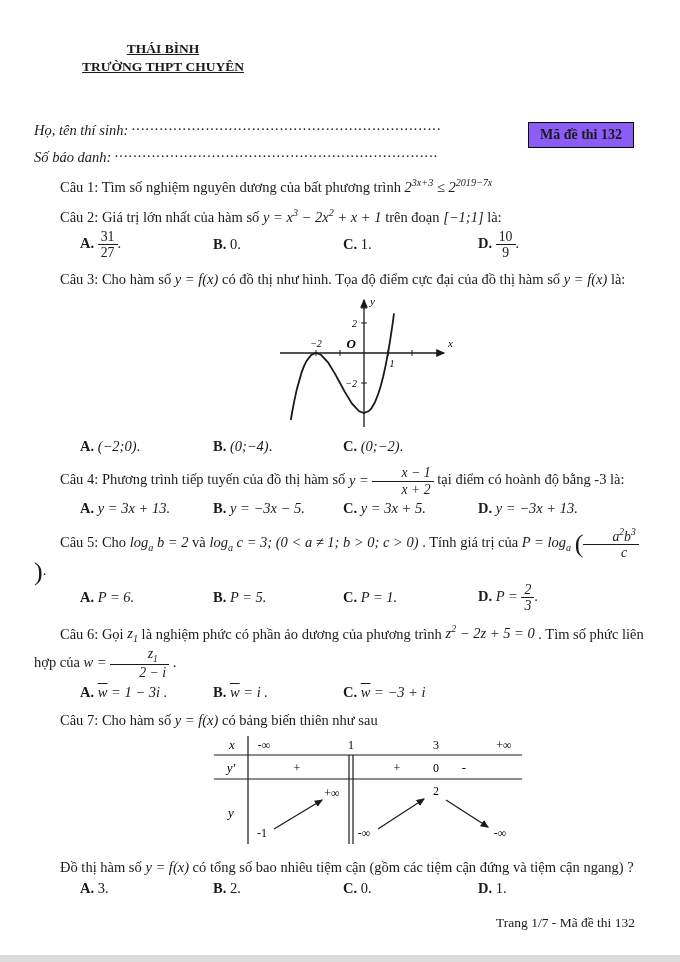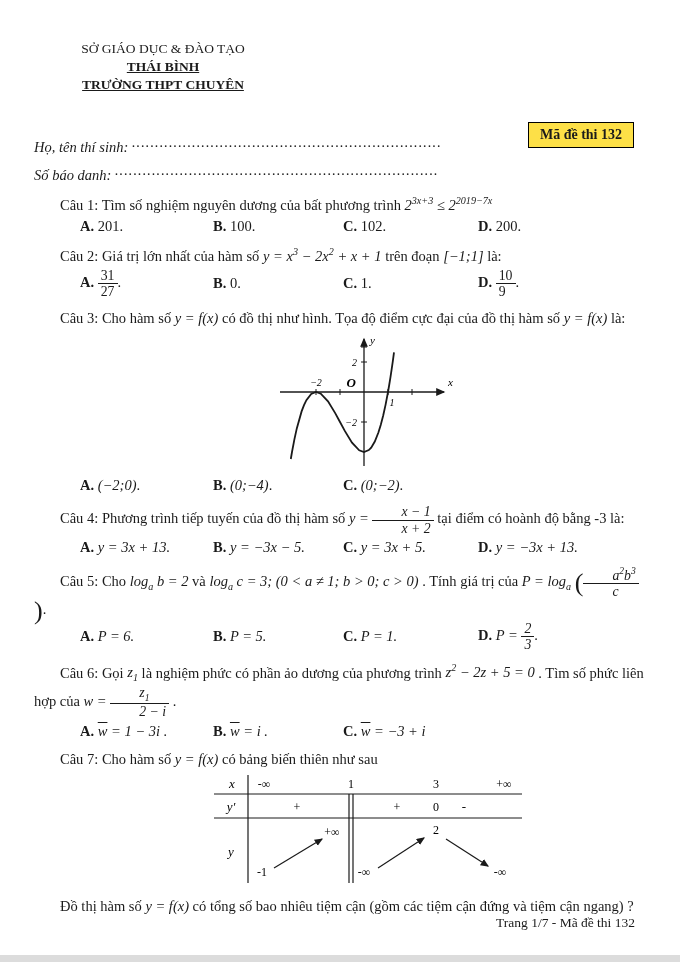--- a/index.html
+++ b/index.html
@@ -12,33 +12,33 @@
   
   .hdr{display:flex;padding-top:40px;}
   .hdr-left{width:270px;text-align:center;font-size:13.5px;margin-left:28px;}
   .hdr-left .b{font-weight:bold;text-decoration:underline;}
   .hdr-right{flex:1;text-align:center;margin-left:6px;}
   .hdr-title{font-weight:bold;font-size:16px;}
   .hdr-subject{font-weight:bold;font-size:15.5px;}
   .hdr-it{font-style:italic;font-size:13.5px;}
   .code-box{
     position:absolute;top:122px;right:46px;border:1.6px solid #000;
-    padding:3px 11px;font-weight:bold;font-size:14px;background:#fde047;
+    padding:3px 11px;font-weight:bold;font-size:14px;background:#8b5cf6;
   }
   
   .student{margin-top:40px;font-style:italic;}
   .sline{margin:3px 0;white-space:nowrap;}
   .dots{display:inline-block;overflow:hidden;white-space:nowrap;vertical-align:baseline;letter-spacing:1px;}
   .dots1{width:308px;} .dots2{width:322px;}
   
   .qp{margin:9px 0 2px;text-indent:26px;}
   .qlabel{font-weight:normal;}
   .math{font-style:italic;}
   sup{font-size:0.7em;} sub{font-size:0.7em;}
-  .frac{display:inline-block;vertical-align:middle;text-align:left;line-height:1.12;font-size:0.95em;}
+  .frac{display:inline-block;vertical-align:middle;text-align:center;line-height:1.12;font-size:0.95em;}
   .fn{display:block;border-bottom:1px solid #1a1a1a;padding:0 3px;}
   .fd{display:block;padding:0 3px;}
   .bigp{font-size:1.8em;vertical-align:middle;font-style:normal;line-height:0;}
   .ol{text-decoration:overline;}
   .opts{display:grid;grid-template-columns:133px 130px 135px 1fr;padding-left:46px;margin:1px 0 4px;align-items:center;}
   .opt{white-space:nowrap;}
   .ok{font-weight:bold;}
   
   .graph-wrap{margin:2px 0 0 238px;}
   .bbt-wrap{margin:4px 0 2px 178px;}
@@ -47,21 +47,20 @@
   .footer{position:absolute;right:45px;bottom:30px;font-size:13.5px;}
   .scan-edge{position:absolute;left:0;right:0;bottom:0;height:7px;background:#dcdcdc;}
 </style>
 </head>
 <body>
 
 <div class="page">
 
   <div class="hdr">
     <div class="hdr-left">
-      <div>SỞ GIÁO DỤC &amp; ĐÀO TẠO</div>
       <div class="b">THÁI BÌNH</div>
       <div class="b">TRƯỜNG THPT CHUYÊN</div>
     </div>
   </div>
 
   <div class="code-box">Mã đề thi 132</div>
 
   <div class="content">
 
     <div class="student">
@@ -70,26 +69,20 @@
         <span class="dots dots1">................................................................................................................................................................</span>
       </div>
       <div class="sline">
         <span>Số báo danh:</span>
         <span class="dots dots2">................................................................................................................................................................</span>
       </div>
     </div>
 
     <div>
       <p class="qp"><span class="qlabel">Câu 1:</span> <span>Tìm số nghiệm nguyên dương của bất phương trình <span class="math">2<sup>3x+3</sup> ≤ 2<sup>2019−7x</sup></span></span></p>
-      <div class="opts">
-        <span class="opt"><span class="ok">A.</span> <span>201.</span></span>
-        <span class="opt"><span class="ok">B.</span> <span>100.</span></span>
-        <span class="opt"><span class="ok">C.</span> <span>102.</span></span>
-        <span class="opt"><span class="ok">D.</span> <span>200.</span></span>
-      </div>
     </div>
 
     <div>
       <p class="qp"><span class="qlabel">Câu 2:</span> <span>Giá trị lớn nhất của hàm số <span class="math">y = x<sup>3</sup> − 2x<sup>2</sup> + x + 1</span> trên đoạn <span class="math">[−1;1]</span> là:</span></p>
       <div class="opts">
         <span class="opt"><span class="ok">A.</span> <span><span class="frac"><span class="fn">31</span><span class="fd">27</span></span>.</span></span>
         <span class="opt"><span class="ok">B.</span> <span>0.</span></span>
         <span class="opt"><span class="ok">C.</span> <span>1.</span></span>
         <span class="opt"><span class="ok">D.</span> <span><span class="frac"><span class="fn">10</span><span class="fd">9</span></span>.</span></span>
       </div>
@@ -202,19 +195,25 @@
           <text x="288" y="103" font-size="12" text-anchor="middle">-∞</text>
 
           <line x1="62" y1="95" x2="110" y2="66" stroke="#1a1a1a" stroke-width="1.2" marker-end="url(#ah2)"></line>
           <line x1="166" y1="95" x2="212" y2="65" stroke="#1a1a1a" stroke-width="1.2" marker-end="url(#ah2)"></line>
           <line x1="234" y1="66" x2="276" y2="93" stroke="#1a1a1a" stroke-width="1.2" marker-end="url(#ah2)"></line>
         </svg>
       </div>
 
       <p class="qp">Đồ thị hàm số <span class="math">y = f(x)</span> có tổng số bao nhiêu tiệm cận (gồm các tiệm cận đứng và tiệm cận ngang) ?</p>
 
+      <div class="opts">
+        <span class="opt"><span class="ok">A.</span> <span>3.</span></span>
+        <span class="opt"><span class="ok">B.</span> <span>2.</span></span>
+        <span class="opt"><span class="ok">C.</span> <span>0.</span></span>
+        <span class="opt"><span class="ok">D.</span> <span>1.</span></span>
+      </div>
     </div>
 
   </div>
 
   <div class="footer">Trang 1/7 - Mã đề thi 132</div>
   <div class="scan-edge"></div>
 </div>
 
 </body></html>

